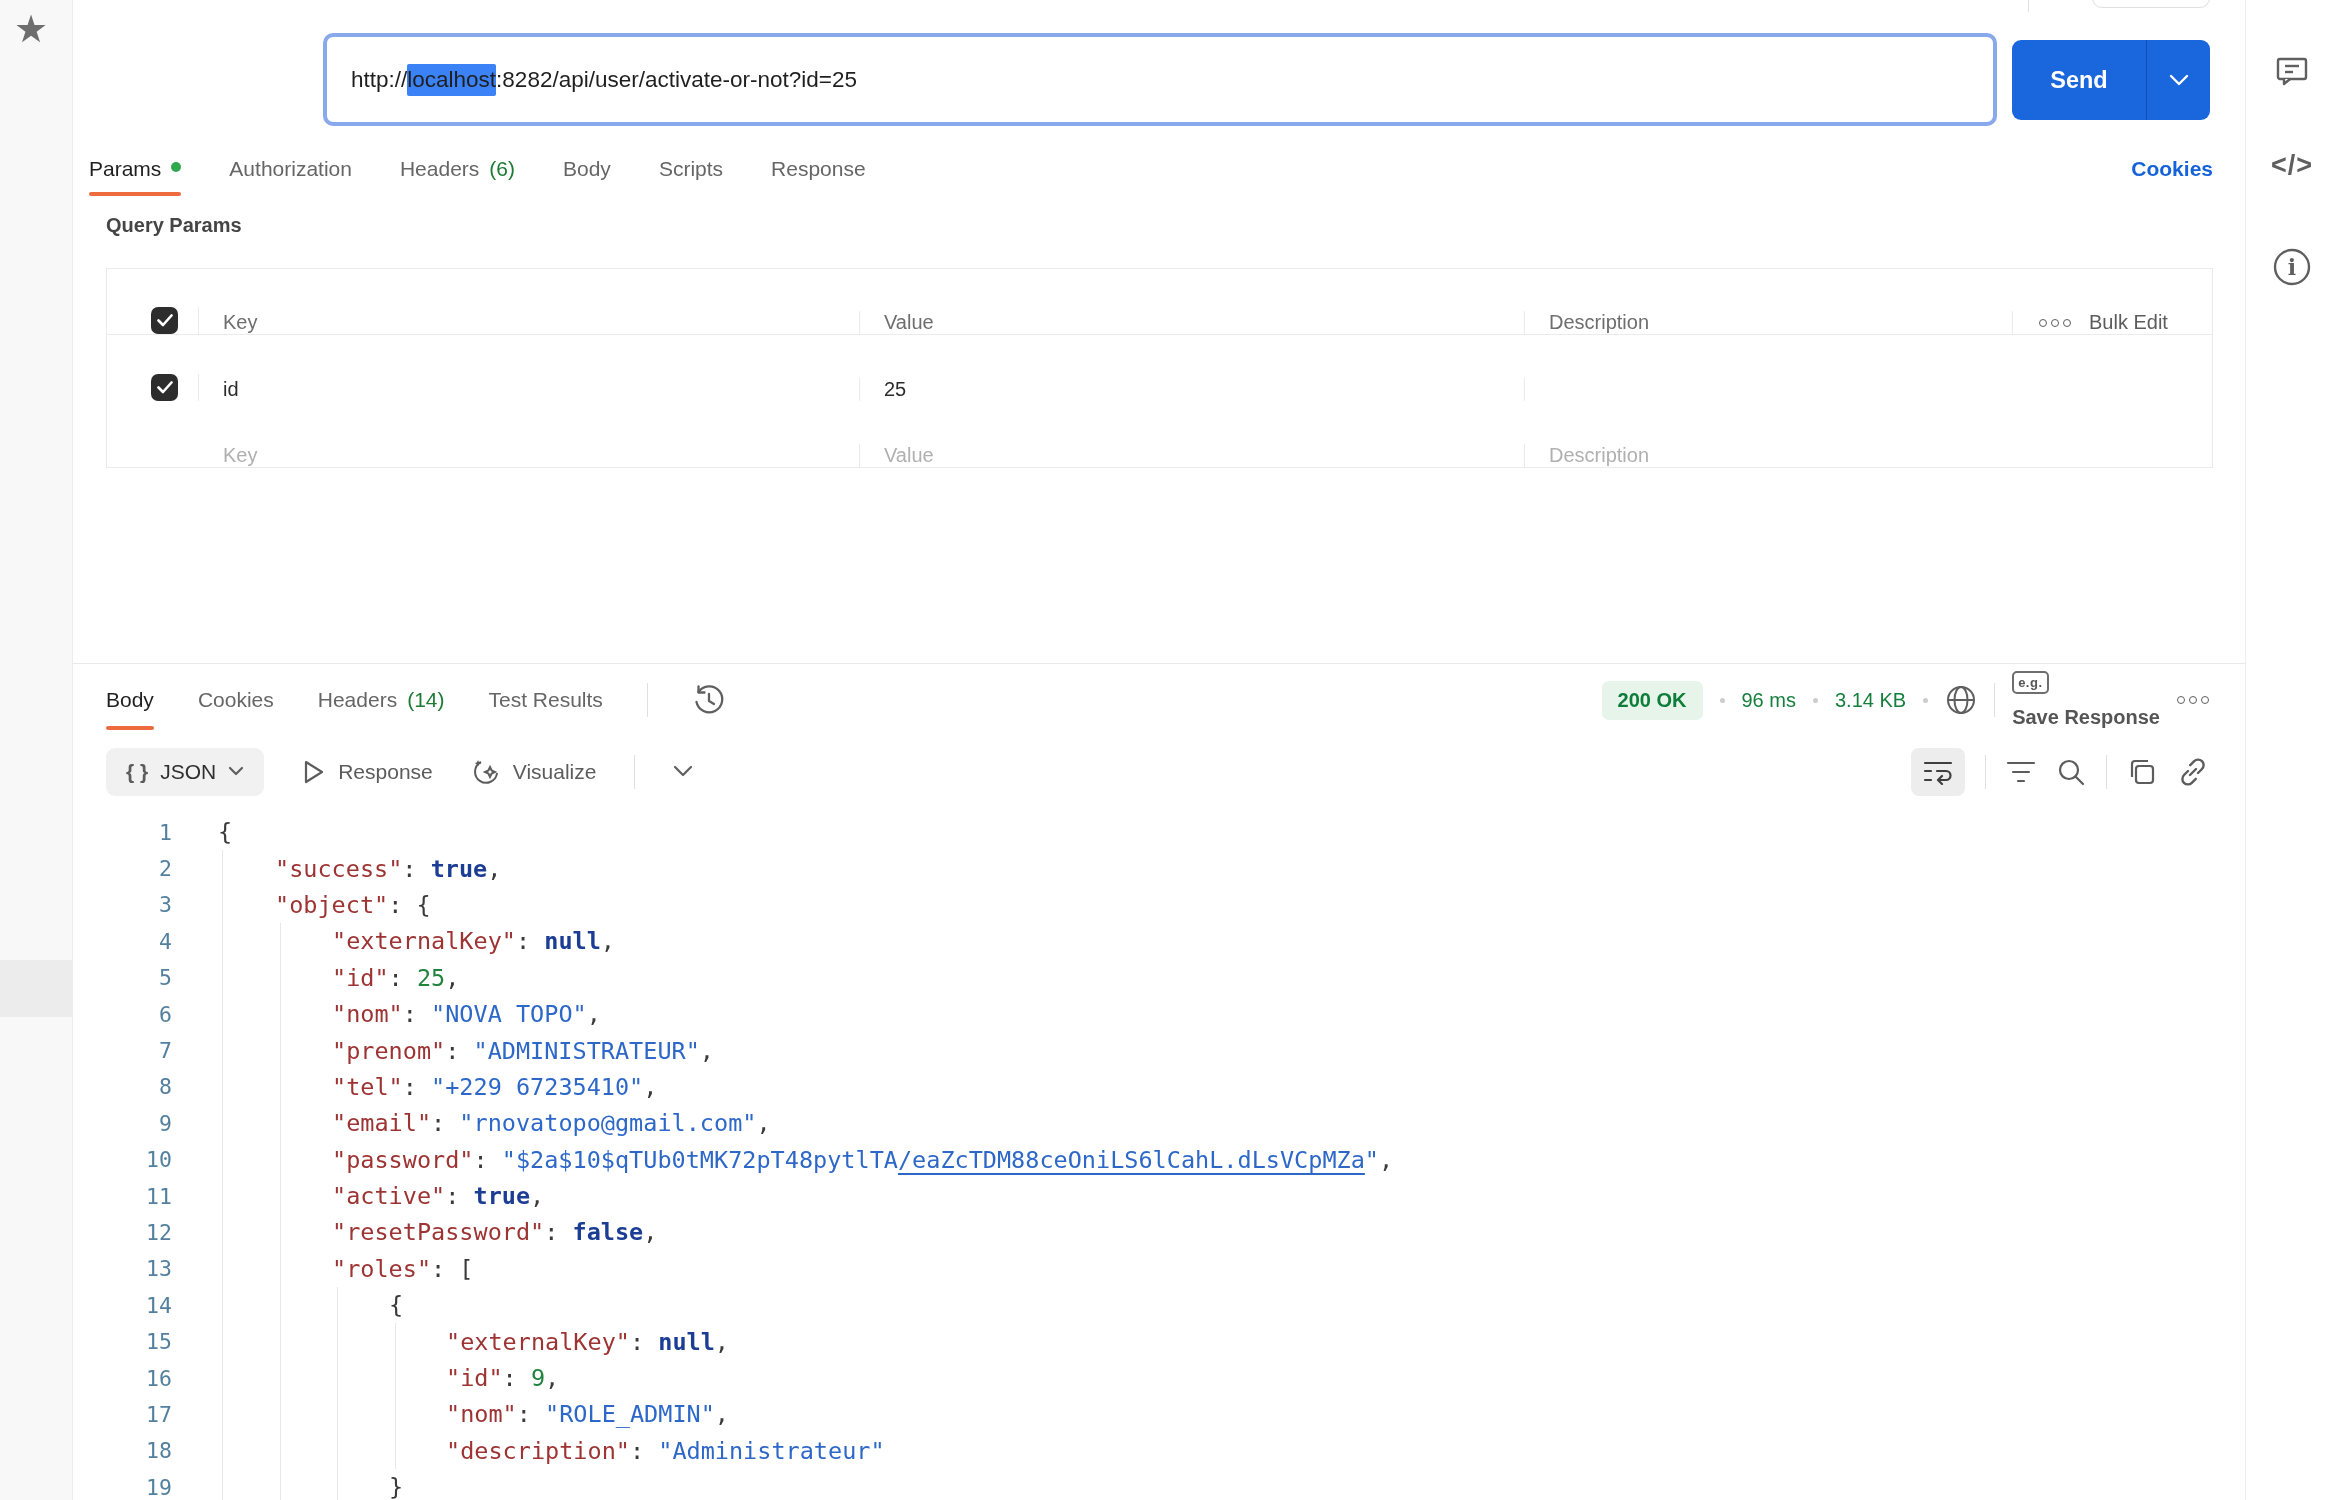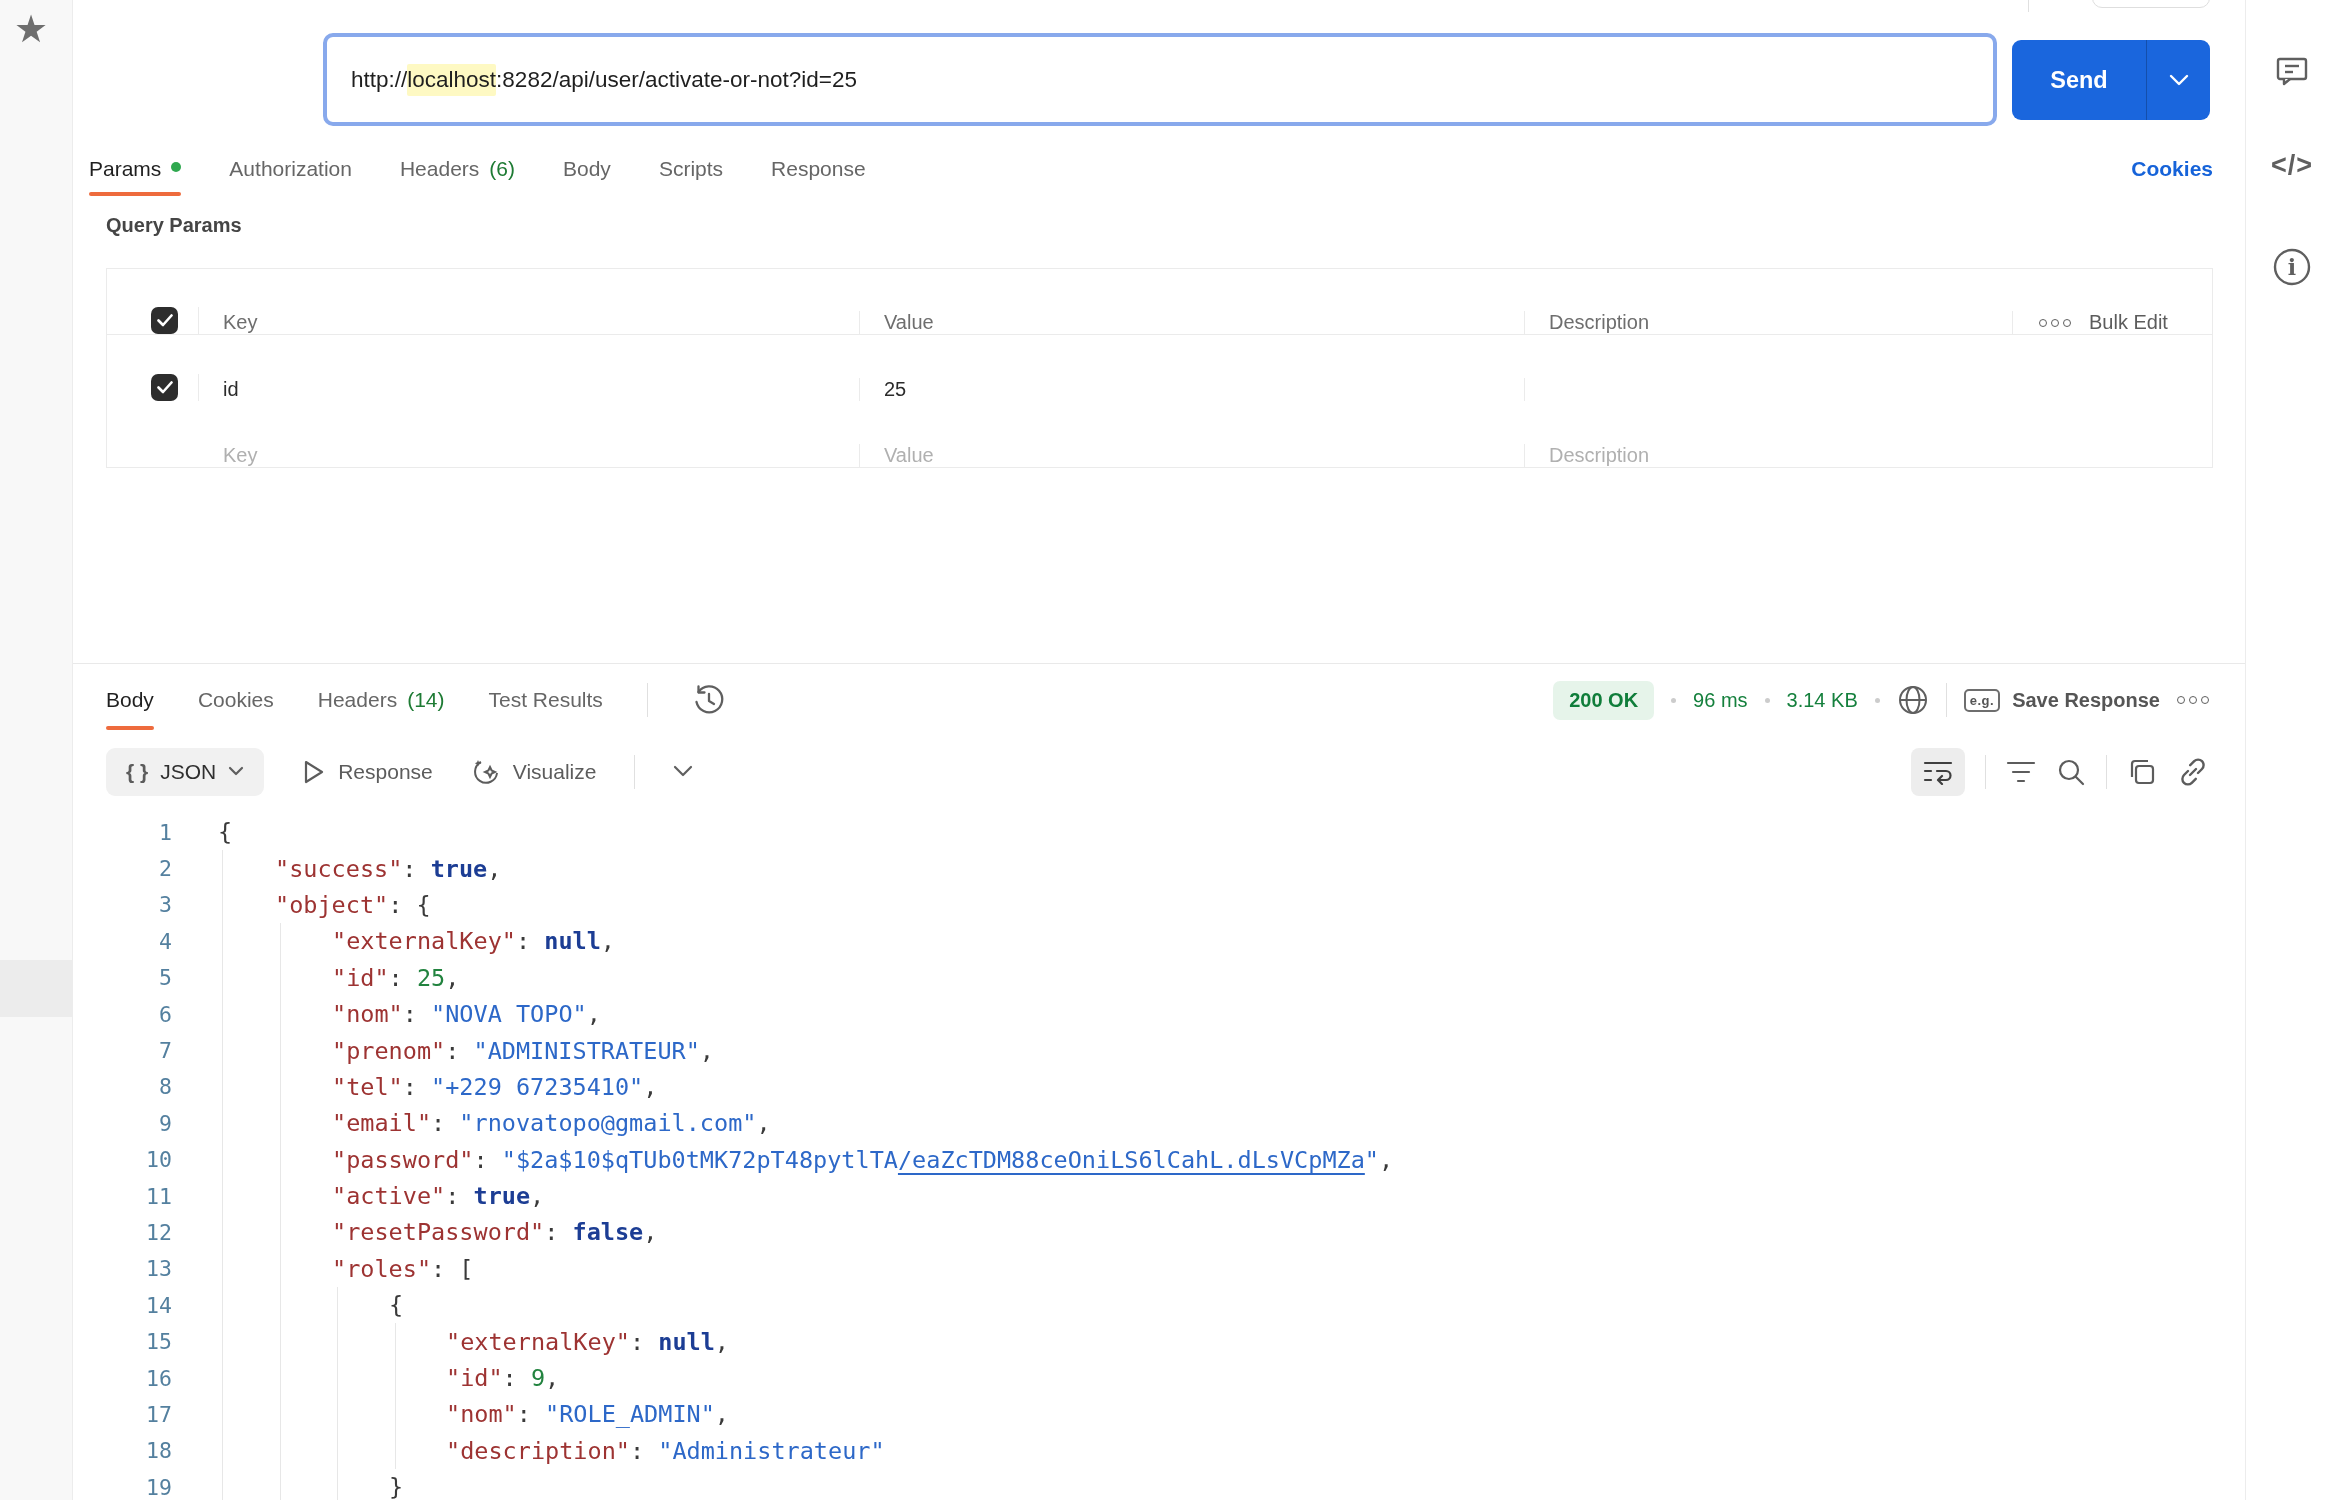--- a/index.html
+++ b/index.html
@@ -26,21 +26,21 @@
   .remnant-line { position:absolute; left:1955px; top:0; width:1px; height:12px; background:#e0e0e0; }
   .remnant-rect { position:absolute; left:2019px; top:-18px; width:118px; height:26px;
                   border:1.5px solid #dedede; border-radius:10px; }
   .method-select { position:absolute; left:34px; top:40px; width:213px; height:80px;
                    border:1px solid #cfcfcf; border-radius:9px; background:#fff;
                    display:flex; align-items:center; justify-content:space-between; padding:0 26px 0 31px; cursor:pointer; }
   .method-select .method { color:#1e7b34; font-weight:700; font-size:23px; letter-spacing:.5px; }
   .url-input { position:absolute; left:250px; top:33px; width:1674px; height:93px;
                border:4px solid #88a9ec; border-radius:10px; background:#fff;
                display:flex; align-items:center; padding:0 24px; font-size:22.5px; color:#1f1f1f; white-space:nowrap; overflow:hidden; }
-  .url-input .hl { background:#fef9c3; border-radius:2px; padding:3px 0; }
+  .url-input .hl { background:#3b82f6; border-radius:2px; padding:3px 0; }
   .send-group { position:absolute; left:1939px; top:40px; width:198px; height:80px; border-radius:9px;
                 background:#1a66dd; display:flex; }
   .send-main { flex:1; display:flex; align-items:center; justify-content:center;
                color:#fff; font-size:23.5px; font-weight:600; background:none; border:none; cursor:pointer; }
   .send-caret { width:64px; display:flex; align-items:center; justify-content:center;
                 border:none; background:none; border-left:1px solid rgba(0,0,0,.22); cursor:pointer; }
 
   
   .req-tabs { position:absolute; left:16px; top:140px; height:58px; display:flex; gap:48px; align-items:center; }
   .tab { position:relative; height:58px; display:flex; align-items:center; gap:10px;
@@ -76,21 +76,21 @@
   .resp-tabs .tab { height:74px; }
   .resp-tabs .tab .bar { bottom:7px; }
   .vdiv { width:1px; height:34px; background:#e0e0e0; }
   .history-btn { display:flex; align-items:center; color:#5f5f5f; cursor:pointer; }
 
   .resp-meta { position:absolute; right:36px; top:663px; height:74px; display:flex; align-items:center; gap:17px; }
   .status-pill { background:#e6f4ea; color:#0f7d3a; font-weight:600; font-size:20px;
                  padding:8px 16px; border-radius:7px; cursor:pointer; }
   .meta-txt { color:#15803d; font-size:20px; }
   .sep-dot { width:5px; height:5px; border-radius:50%; background:#cccccc; }
-  .save-resp { display:flex; align-items:flex-start; gap:12px; color:#555; font-weight:600; font-size:20px; cursor:pointer; }
+  .save-resp { display:flex; align-items:flex-start; gap:12px; color:#555; font-weight:600; font-size:20px; cursor:pointer;flex-direction:column; }
   .eg-box { border:2px solid #6e6e6e; border-radius:5px; font-size:13px; font-weight:700;
             padding:2px 4px; color:#555; letter-spacing:.5px; }
   .more-dots { display:flex; gap:4px; cursor:pointer; }
   .more-dots i { width:8px; height:8px; border:1.8px solid #5f5f5f; border-radius:50%; display:block; }
 
   
   .resp-toolbar { position:absolute; left:33px; right:36px; top:737px; height:69px;
                   display:flex; align-items:center; }
   .json-chip { display:flex; align-items:center; gap:12px; background:#f1f1f1; border-radius:9px;
                height:48px; padding:0 20px; font-size:21px; color:#2f2f2f; cursor:pointer; }

